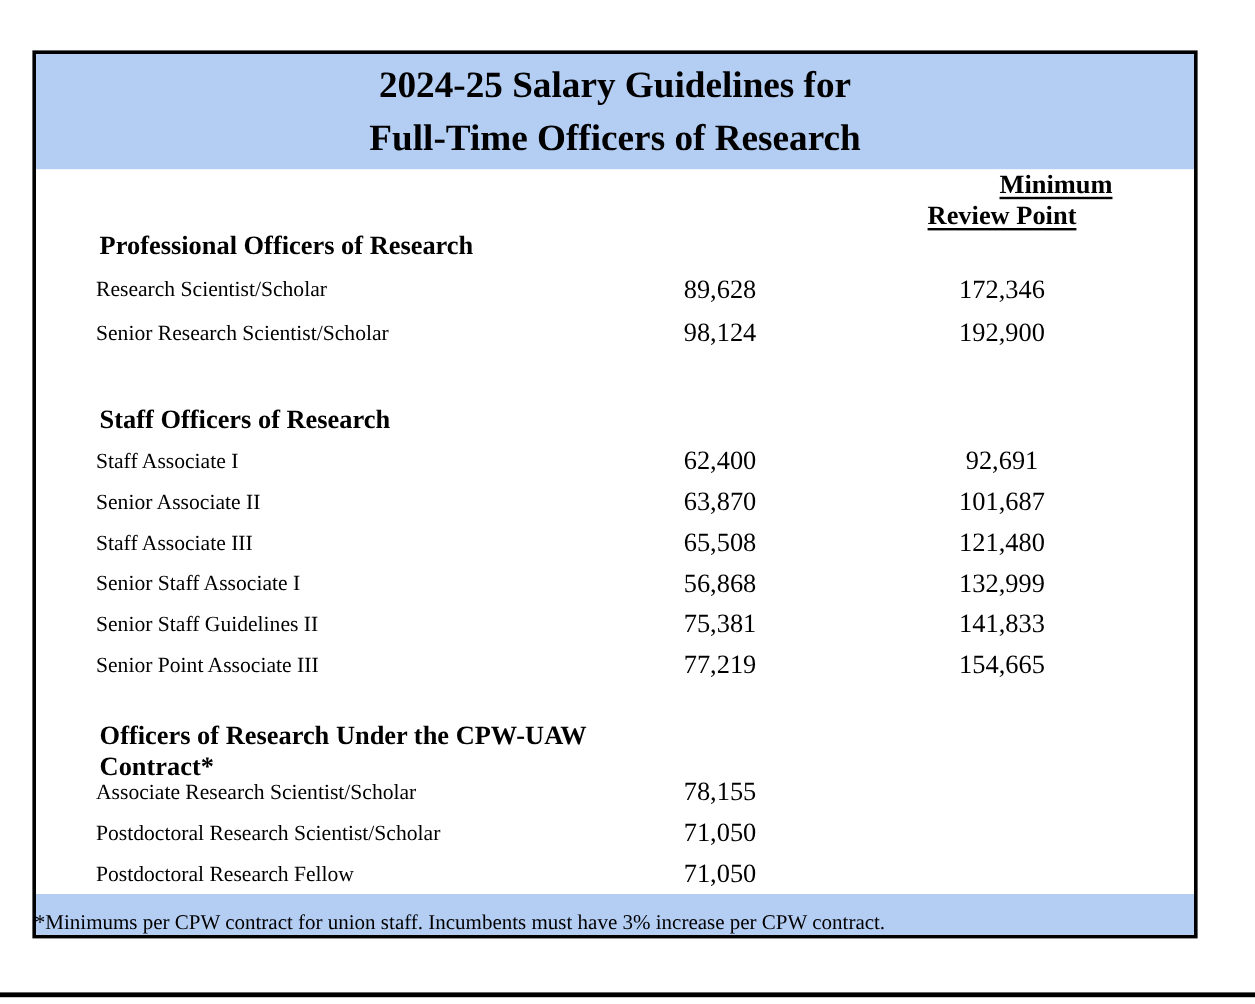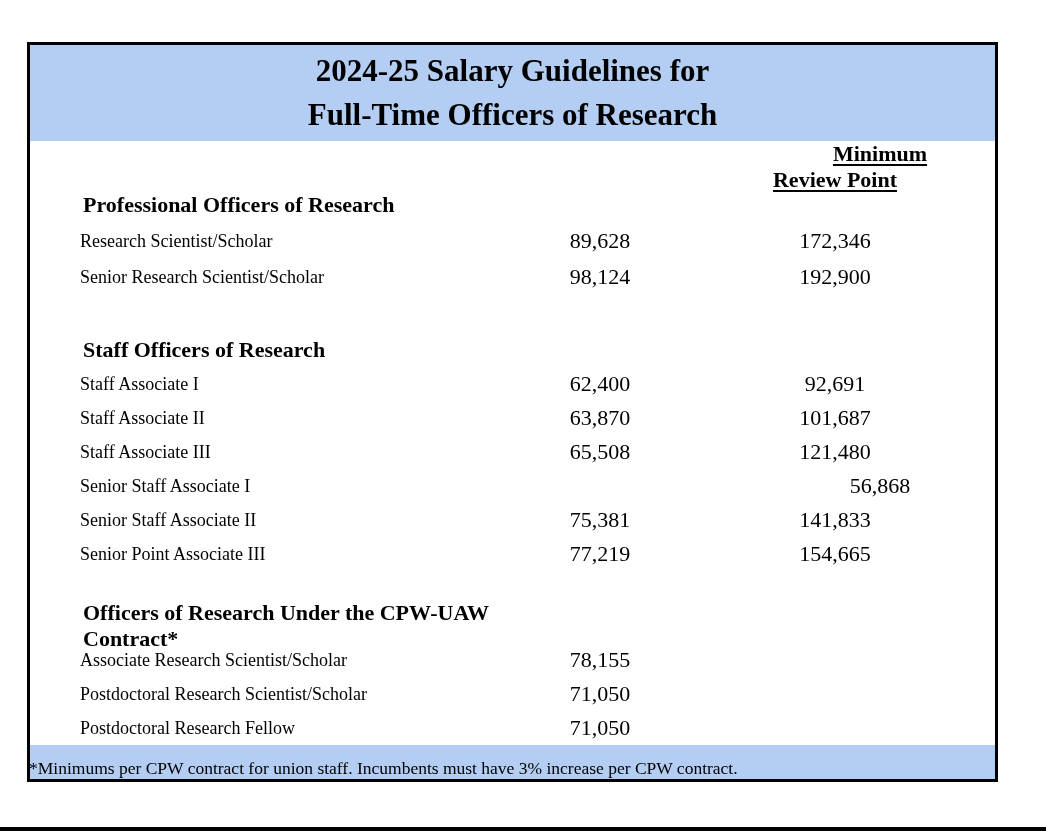--- a/index.html
+++ b/index.html
@@ -153,35 +153,36 @@
         <div class="col-label section-heading">Staff Officers of Research</div>
         <div class="col-min"></div>
         <div class="col-rp"></div>
       </div>
       <div class="row">
         <div class="col-label row-label">Staff Associate I</div>
         <div class="col-min value">62,400</div>
         <div class="col-rp value">92,691</div>
       </div>
       <div class="row">
-        <div class="col-label row-label">Staff Associate II</div>
+        <div class="col-label row-label">Senior Associate II</div>
         <div class="col-min value">63,870</div>
         <div class="col-rp value">101,687</div>
       </div>
       <div class="row">
         <div class="col-label row-label">Staff Associate III</div>
         <div class="col-min value">65,508</div>
         <div class="col-rp value">121,480</div>
       </div>
       <div class="row">
         <div class="col-label row-label">Senior Staff Associate I</div>
         <div class="col-min value">56,868</div>
-      </div>
-      <div class="row">
-        <div class="col-label row-label">Senior Staff Associate II</div>
+        <div class="col-rp value">132,999</div>
+      </div>
+      <div class="row">
+        <div class="col-label row-label">Senior Staff Guidelines II</div>
         <div class="col-min value">75,381</div>
         <div class="col-rp value">141,833</div>
       </div>
       <div class="row">
         <div class="col-label row-label">Senior Point Associate III</div>
         <div class="col-min value">77,219</div>
         <div class="col-rp value">154,665</div>
       </div>
 
       <div class="spacer"></div>

